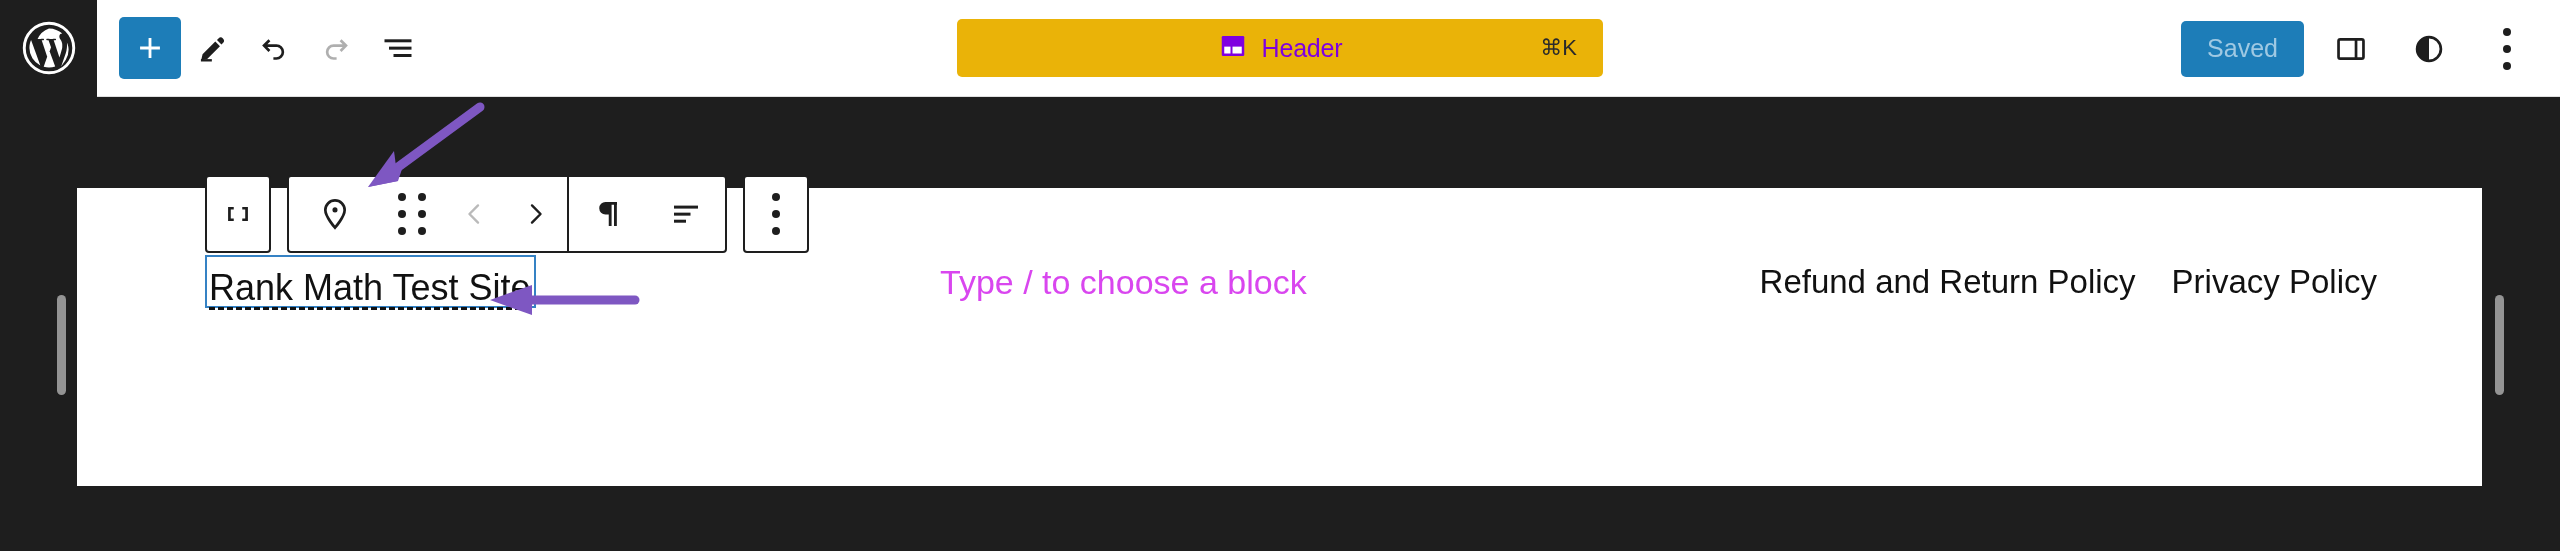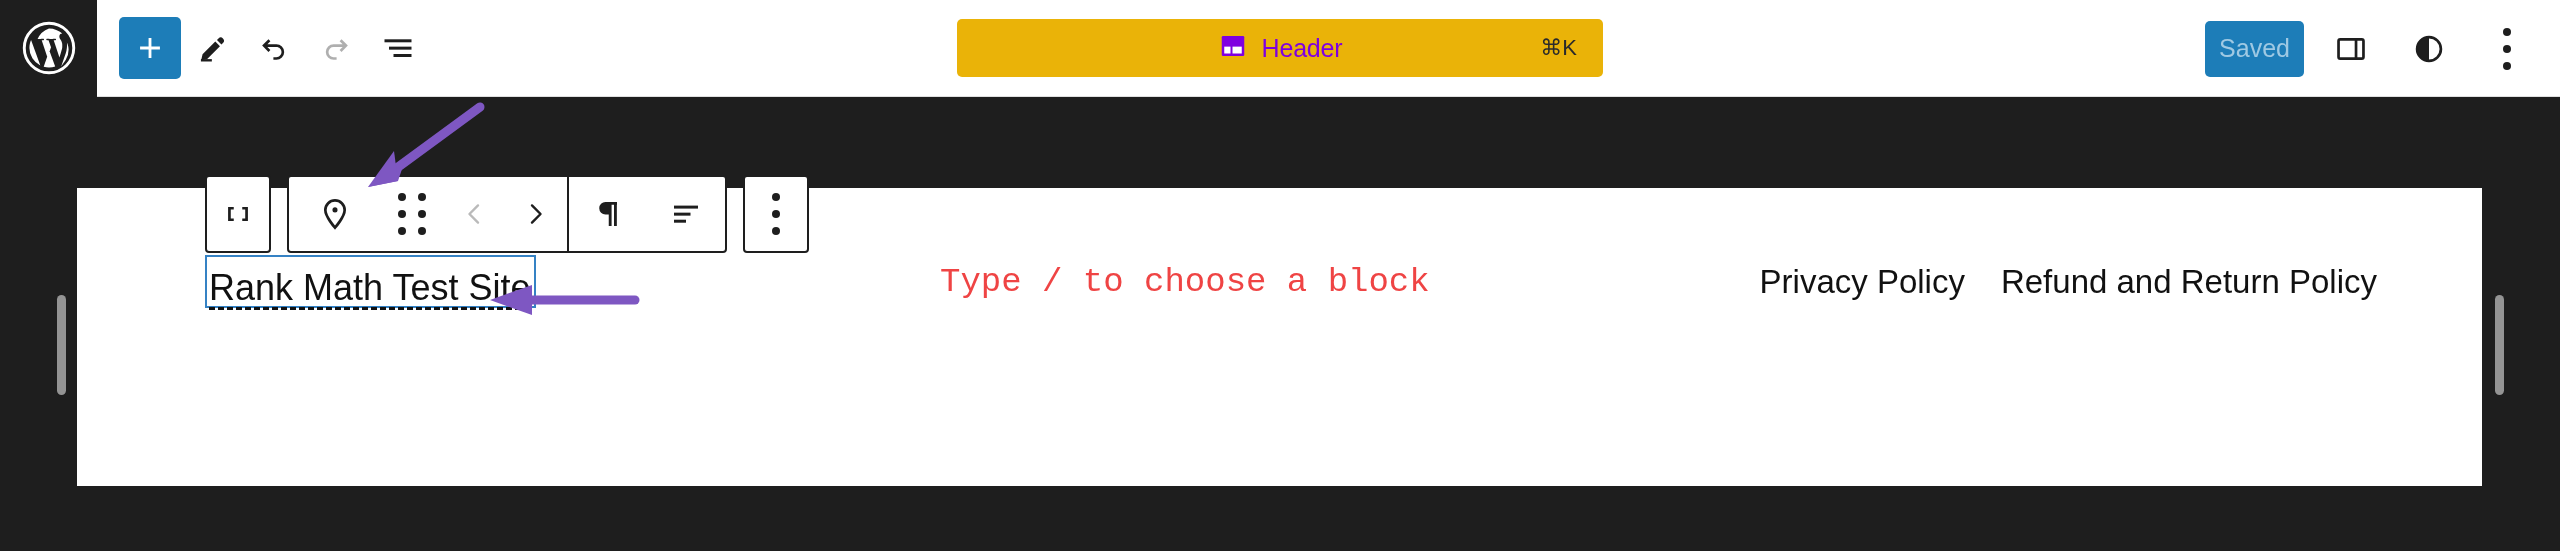--- a/index.html
+++ b/index.html
@@ -58,21 +58,21 @@
   .tb-center-kbd {
     position: absolute; right: 26px; top: 50%; transform: translateY(-50%);
     font-size: 22px; color: #2b2b2b;
   }
 
   .tb-right {
     position: absolute; right: 22px; top: 0; height: 97px;
     display: flex; align-items: center; gap: 4px;
   }
   .saved-btn {
-    height: 56px; padding: 0 14px;
+    height: 56px; padding: 0 26px;
     background: #1d7db8; border: none; border-radius: 5px;
     color: #9fc9e3; font-size: 25px;
     display: flex; align-items: center; justify-content: center;
     cursor: default;
   }
   .tb-right .tb-btn { margin-left: 12px; }
 
   
   .editor-bg {
     position: absolute; left: 0; top: 97px;
@@ -110,21 +110,21 @@
   .site-title {
     font-size: 36px; color: #111111; line-height: 1;
     white-space: nowrap;
     text-decoration: underline;
     text-decoration-style: dashed;
     text-underline-offset: 7px;
     text-decoration-thickness: 3px;
   }
   .block-placeholder {
     position: absolute; left: 863px; top: 8px;
-    font-size: 34px; color: #ef4444; white-space: nowrap; font-family: Liberation Mono, monospace;
+    font-size: 34px; color: #d946ef; white-space: nowrap;
   }
   .nav-links {
     position: absolute; right: 105px; top: 8px;
     display: flex; align-items: baseline; gap: 36px;
   }
   .nav-link {
     font-size: 33px; color: #111111; white-space: nowrap;
     cursor: pointer;
   }
 
@@ -287,22 +287,22 @@
 
 <div class="header-row">
 
   <div class="site-title-wrap">
     <span class="site-title">Rank Math Test Site</span>
   </div>
 
   <div class="block-placeholder">Type / to choose a block</div>
 
   <div class="nav-links">
+    <span class="nav-link">Refund and Return Policy</span>
     <span class="nav-link">Privacy Policy</span>
-    <span class="nav-link">Refund and Return Policy</span>
   </div>
 </div>
 
 <div class="block-toolbar-group">
 
   <div class="tb-pill">
     <div class="bt-btn narrow">
       <span>
         <svg width="34" height="34" viewBox="0 0 24 24" aria-hidden="true">
           <path d="M5 7h4v1.9H6.9v6.2H9V17H5V7z" fill="#1e1e1e"></path>

